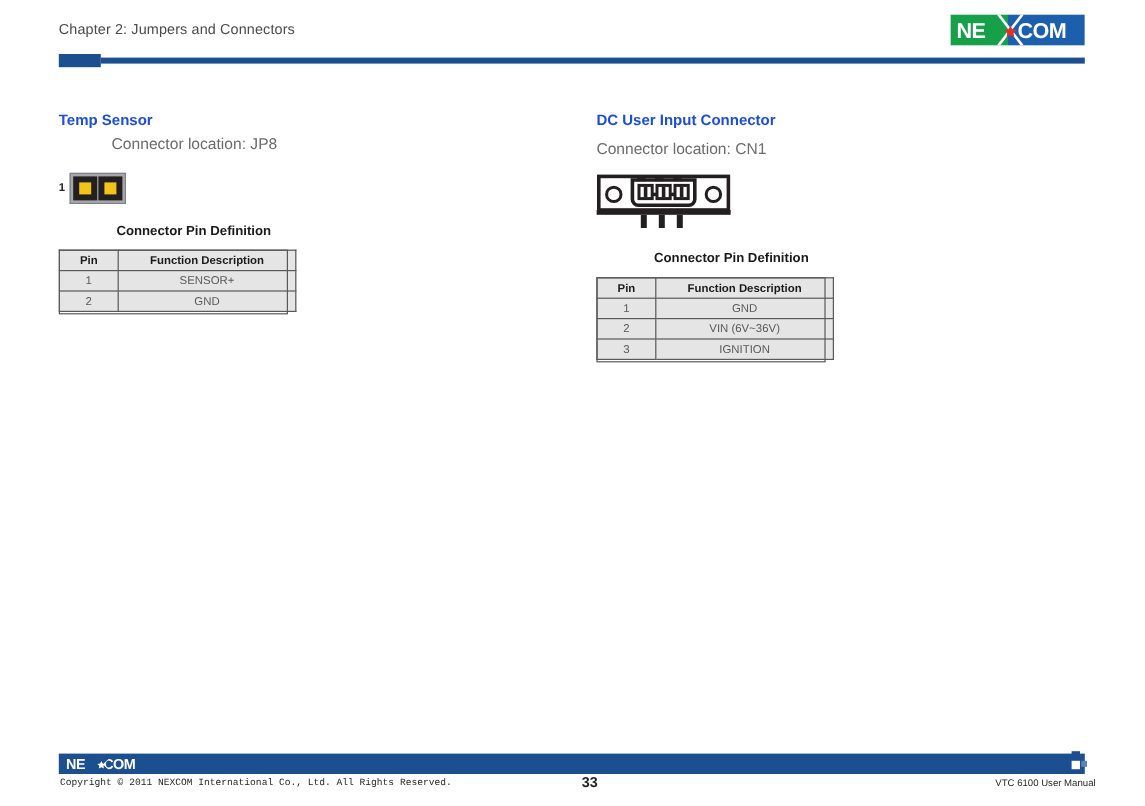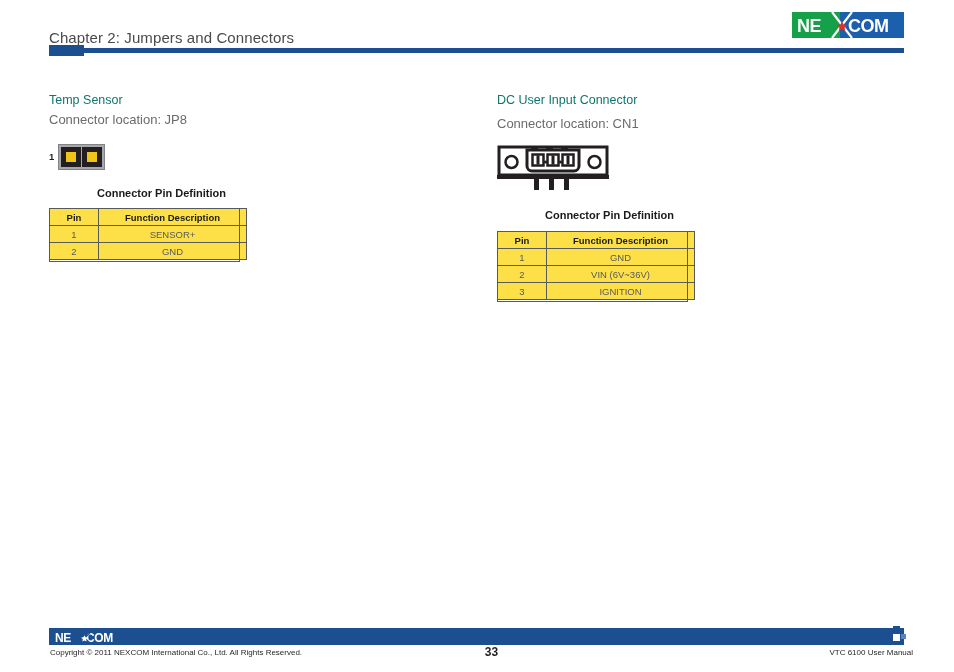--- a/index.html
+++ b/index.html
@@ -13,22 +13,22 @@
     position: relative;
     font-family: "Liberation Sans", sans-serif;
     color: #231f20;
     overflow: hidden;
   }
 
   
   .header-chapter {
     position: absolute;
     left: 49px;
-    top: 29px;
-    font-size: 15px;
+    top: 17px;
+    font-size: 12px;
     color: #4a4a4a;
     letter-spacing: 0.1px;
     white-space: nowrap;
   }
   .header-logo {
     position: absolute;
     left: 792px;
     top: 12px;
     width: 112px;
     height: 26px;
@@ -61,22 +61,22 @@
   .col {
     position: absolute;
     top: 0;
   }
   .col-left  { left: 49px;  width: 420px; }
   .col-right { left: 497px; width: 420px; }
 
   .sec-title {
     position: absolute;
     font-size: 12.5px;
-    font-weight: normal;
-    color: #0f766e;
+    font-weight: bold;
+    color: #1d4ed8;
     white-space: nowrap;
   }
   .sec-sub {
     position: absolute;
     font-size: 13px;
     color: #6b6b6b;
     white-space: nowrap;
   }
   .sec-pindef {
     position: absolute;
@@ -131,21 +131,21 @@
     left: 0;
     top: 140px;
     width: 112px;
     height: 52px;
   }
 
   
   table.pintable {
     position: absolute;
     border-collapse: collapse;
-    background: #fde047;
+    background: #e5e5e5;
   }
   table.pintable th,
   table.pintable td {
     border: 1px solid #58595b;
     text-align: center;
     font-size: 9.5px;
     height: 16px;
     padding: 0 2px;
   }
   table.pintable th {
@@ -186,20 +186,21 @@
     width: 26px;
     height: 26px;
   }
   .footer-copy {
     position: absolute;
     left: 50px;
     top: 648px;
     font-size: 8px;
     color: #231f20;
     white-space: nowrap;
+    font-family: Liberation Mono, monospace;
   }
   .footer-page {
     position: absolute;
     left: 0;
     right: 0;
     top: 645px;
     text-align: center;
     font-size: 12px;
     font-weight: bold;
     color: #231f20;
@@ -231,21 +232,21 @@
 </div>
 
 <div class="header-rule">
   <div class="rule-block"></div>
   <div class="rule-line"></div>
 </div>
 
 <div class="col col-left">
 
   <div class="sec-title" style="top:93px;">Temp Sensor</div>
-  <div class="sec-sub" style="top:112px;">Connector location: JP8</div>
+  <div class="sec-sub" style="top:112px;margin-left:44px;">Connector location: JP8</div>
 
   <div class="jumper-wrap">
     <span class="jumper-num">1</span>
     <span class="jumper-body">
       <span class="jumper-pad">
           <span class="core"></span>
         </span>
       <span class="jumper-pad">
           <span class="core"></span>
         </span>

